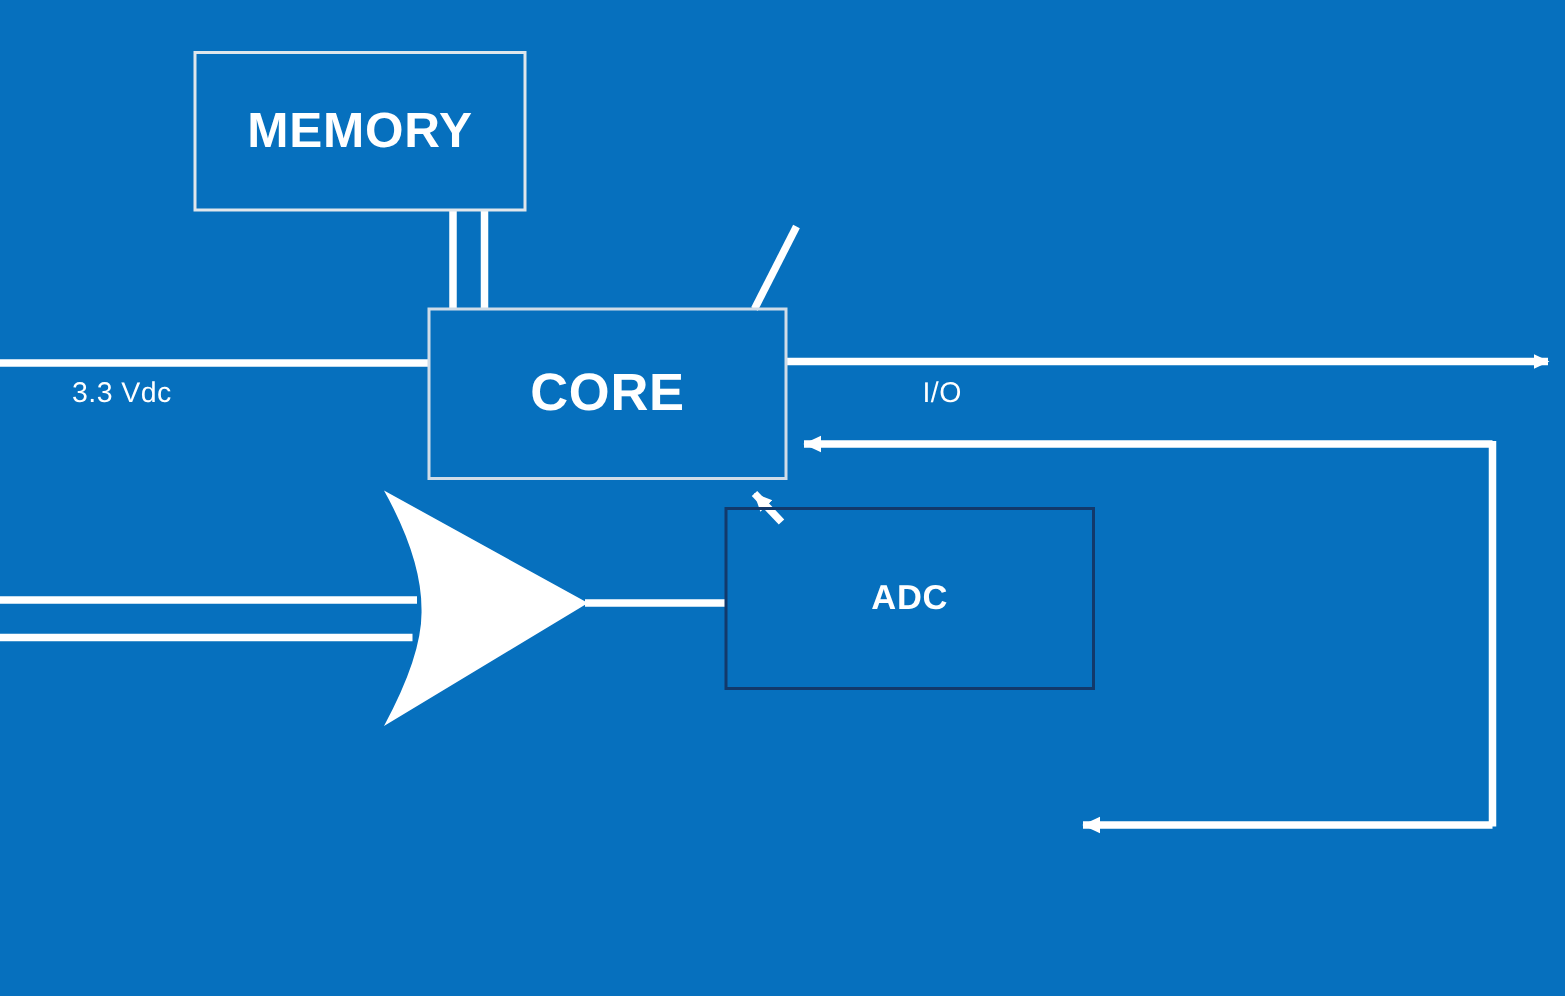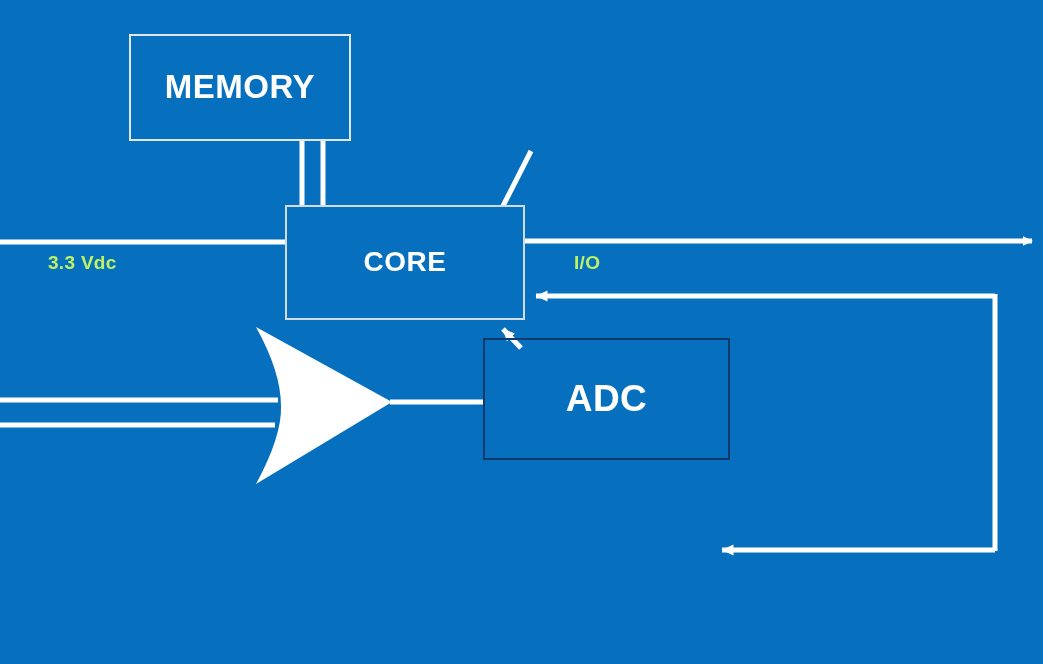--- a/index.html
+++ b/index.html
@@ -32,40 +32,40 @@
   .node-label {
     color: #ffffff;
     font-weight: bold;
     letter-spacing: 0.5px;
     text-align: center;
     line-height: 1.1;
     white-space: nowrap;
   }
   .wire-label {
     position: absolute;
-    color: #bef264;
-    font-weight: bold;
+    color: #ffffff;
+    font-weight: normal;
     font-size: 19px;
     letter-spacing: 0.3px;
     white-space: nowrap;
   }
   
   #box-memory  { left:129px; top:34px;  width:222px; height:107px; border:2px solid #dfe6ec; }
   #box-memory .node-label { font-size: 33px; }
   #box-bluetooth { left:531px; top:30px; width:244px; height:120px; border:2px solid #9aa3a9; }
   #box-bluetooth .node-label { font-size: 22px; }
   #box-core { left:285px; top:205px; width:240px; height:115px; border:2px solid #cfdce8; }
-  #box-core .node-label { font-size: 28px; }
+  #box-core .node-label { font-size: 35px; }
   #box-adc { left:483px; top:338px; width:247px; height:122px; border:2px solid #12396b; }
-  #box-adc .node-label { font-size: 37px; }
+  #box-adc .node-label { font-size: 23px; }
   #box-timers { left:435px; top:507px; width:272px; height:138px; border:2px solid #4ea8f5; }
   #box-timers .node-label { font-size: 35px; }
 
   #label-vdc { left:48px; top:252px; }
-  #label-io  { left:574px; top:252px; }
+  #label-io  { left:615px; top:252px; }
 </style>
 </head>
 <body>
 
 <div id="stage">
 
   <svg id="svg-layer" viewBox="0 0 1043 664">
     <defs>
       <marker id="arrow-right" markerWidth="11" markerHeight="11" refX="9.5" refY="5.5" orient="auto" markerUnits="userSpaceOnUse">
         <path d="M0,0.6 L10.5,5.5 L0,10.4 Z" fill="#ffffff"></path>

